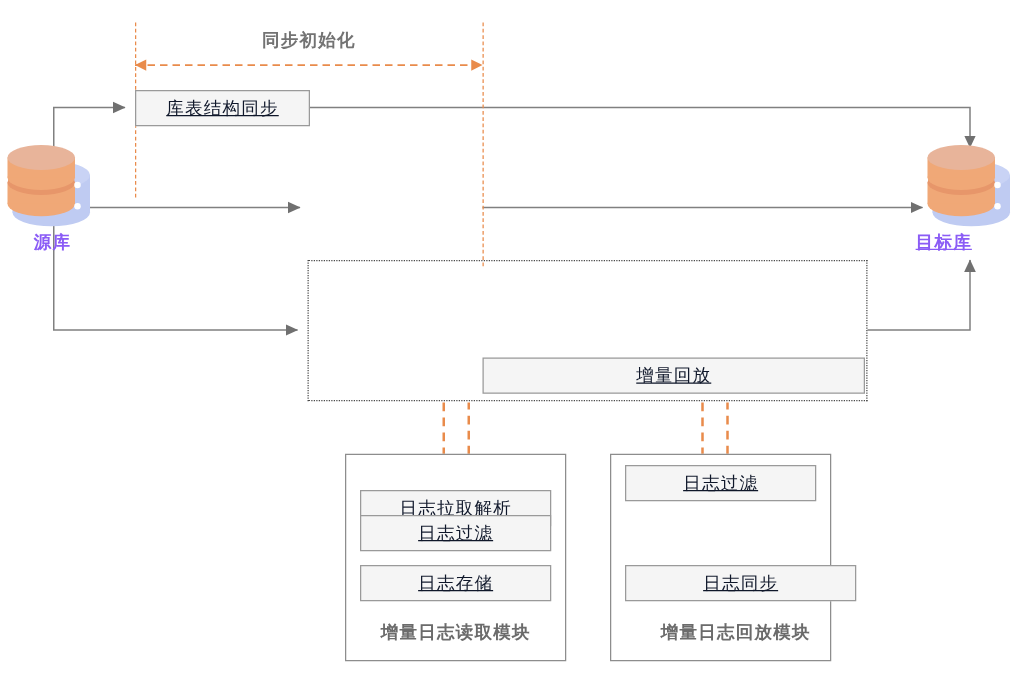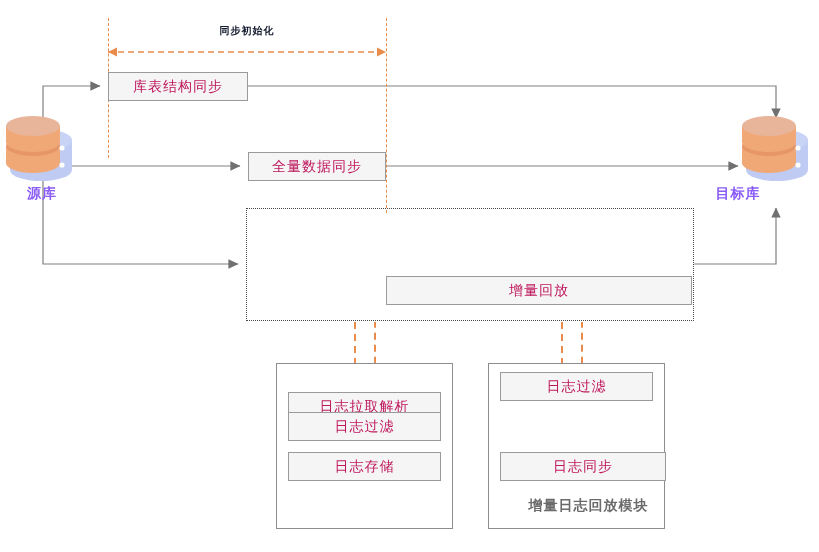--- a/index.html
+++ b/index.html
@@ -5,24 +5,25 @@
   html,body{margin:0;padding:0;background:#ffffff;}
   body{font-family:"Liberation Sans","DejaVu Sans",sans-serif;}
   #canvas{position:relative;width:819px;height:552px;background:#ffffff;overflow:hidden;}
 
   .box{
     position:absolute;
     background:#f5f5f5;
     border:1px solid #9a9a9a;
     box-sizing:border-box;
     display:flex;align-items:center;justify-content:center;
-    color:#be185d;
+    color:#0f172a;
     font-size:14px;
     letter-spacing:1px;
     white-space:nowrap;
+    text-decoration:underline;
   }
   .module-frame{
     position:absolute;
     background:#ffffff;
     border:1px solid #8d8d8d;
     box-sizing:border-box;
   }
   .module-title{
     position:absolute;
     text-align:center;
@@ -48,22 +49,22 @@
     text-align:center;
     color:#8b5cf6;
     font-size:14px;
     font-weight:bold;
     letter-spacing:1px;
     white-space:nowrap;
   }
   .phase-label{
     position:absolute;
     text-align:center;
-    color:#0f172a;
-    font-size:10px;
+    color:#737373;
+    font-size:14px;
     font-weight:bold;
     letter-spacing:1px;
     white-space:nowrap;
   }
   svg.layer{position:absolute;left:0;top:0;width:819px;height:552px;pointer-events:none;}
 </style>
 </head>
 <body>
 
 <div id="canvas">
@@ -125,32 +126,32 @@
       <circle cx="798" cy="165" r="2.6" fill="#ffffff"></circle>
     </g>
   </svg>
 
   <div class="vdash" style="left:108px;top:18px;height:140px;"></div>
   <div class="vdash" style="left:386px;top:18px;height:195px;"></div>
 
   <div class="phase-label" style="left:108px;top:24px;width:278px;">同步初始化</div>
 
   <div class="db-label" style="left:2px;top:185px;width:80px;">源库</div>
-  <div class="db-label" style="left:698px;top:185px;width:80px;">目标库</div>
+  <div class="db-label" style="left:715px;top:185px;width:80px;text-decoration:underline;">目标库</div>
 
   <div class="box" style="left:108px;top:72px;width:140px;height:29px;">库表结构同步</div>
-  <div class="box" style="left:248px;top:152px;width:138px;height:29px;">全量数据同步</div>
 
   <div class="dotted-container" style="left:246px;top:208px;width:448px;height:113px;"></div>
 
-  <div class="box" style="left:386px;top:276px;width:306px;height:29px;">增量回放</div>
+  <div class="box" style="left:386px;top:286px;width:306px;height:29px;">增量回放</div>
 
   <div class="module-frame" style="left:276px;top:363px;width:177px;height:166px;"></div>
   <div class="box" style="left:288px;top:392px;width:153px;height:29px;">日志拉取解析</div>
   <div class="box" style="left:288px;top:412px;width:153px;height:29px;">日志过滤</div>
   <div class="box" style="left:288px;top:452px;width:153px;height:29px;text-align:right;">日志存储</div>
+  <div class="module-title" style="left:276px;top:497px;width:177px;">增量日志读取模块</div>
 
   <div class="module-frame" style="left:488px;top:363px;width:177px;height:166px;"></div>
   <div class="box" style="left:500px;top:372px;width:153px;height:29px;">日志过滤</div>
-  <div class="box" style="left:500px;top:452px;width:166px;height:29px;">日志同步</div>
+  <div class="box" style="left:500px;top:452px;width:185px;height:29px;">日志同步</div>
   <div class="module-title" style="left:488px;top:497px;width:201px;">增量日志回放模块</div>
 
 </div>
 
 </body></html>

